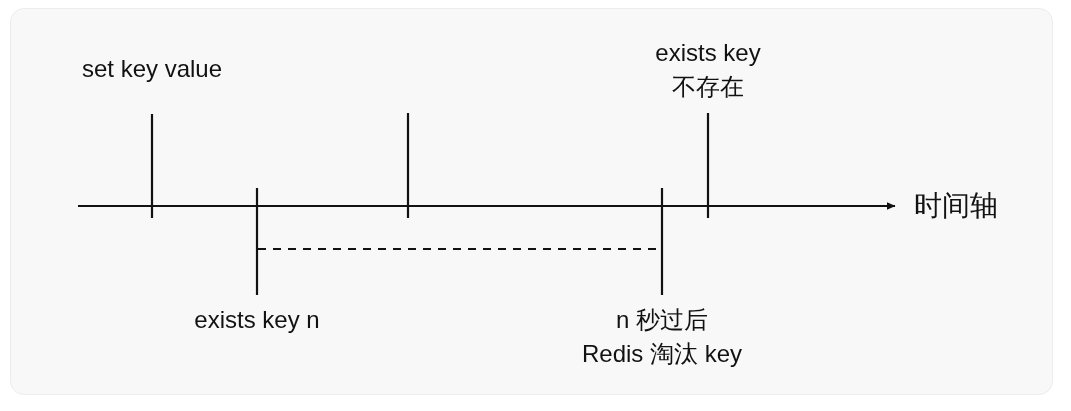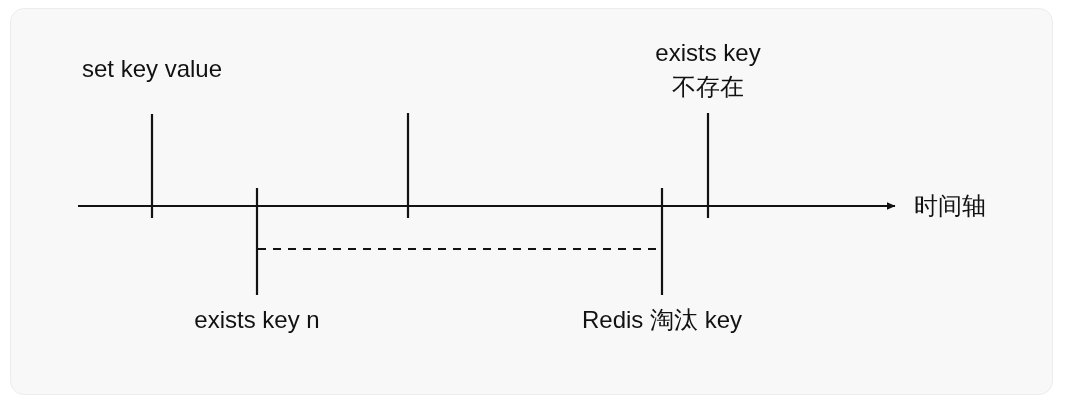--- a/index.html
+++ b/index.html
@@ -54,21 +54,21 @@
     white-space: nowrap;
     transform: translateX(-50%);
     text-align: center;
     font-family: "Liberation Sans", "DejaVu Sans", sans-serif;
   }
   .label .line { display: block; }
 
   .axis-name {
     position: absolute;
     color: #121212;
-    font-size: 24px;
+    font-size: 28px;
     line-height: 34px;
     white-space: nowrap;
     font-family: "Liberation Sans", "DejaVu Sans", sans-serif;
   }
 </style>
 </head>
 <body>
 
 <div id="canvas">
 
@@ -100,18 +100,19 @@
   <div class="label" style="left:708px; top:36px;">
     <span class="line">exists key</span>
     <span class="line">不存在</span>
   </div>
 
   <div class="label" style="left:257px; top:303px;">
     <span class="line">exists key n</span>
   </div>
 
   <div class="label" style="left:662px; top:303px;">
+    <span class="line">n 秒过后</span>
     <span class="line">Redis 淘汰 key</span>
   </div>
 
   <div class="axis-name" style="left:914px; top:189px;">时间轴</div>
 
 </div>
 
 </body></html>

